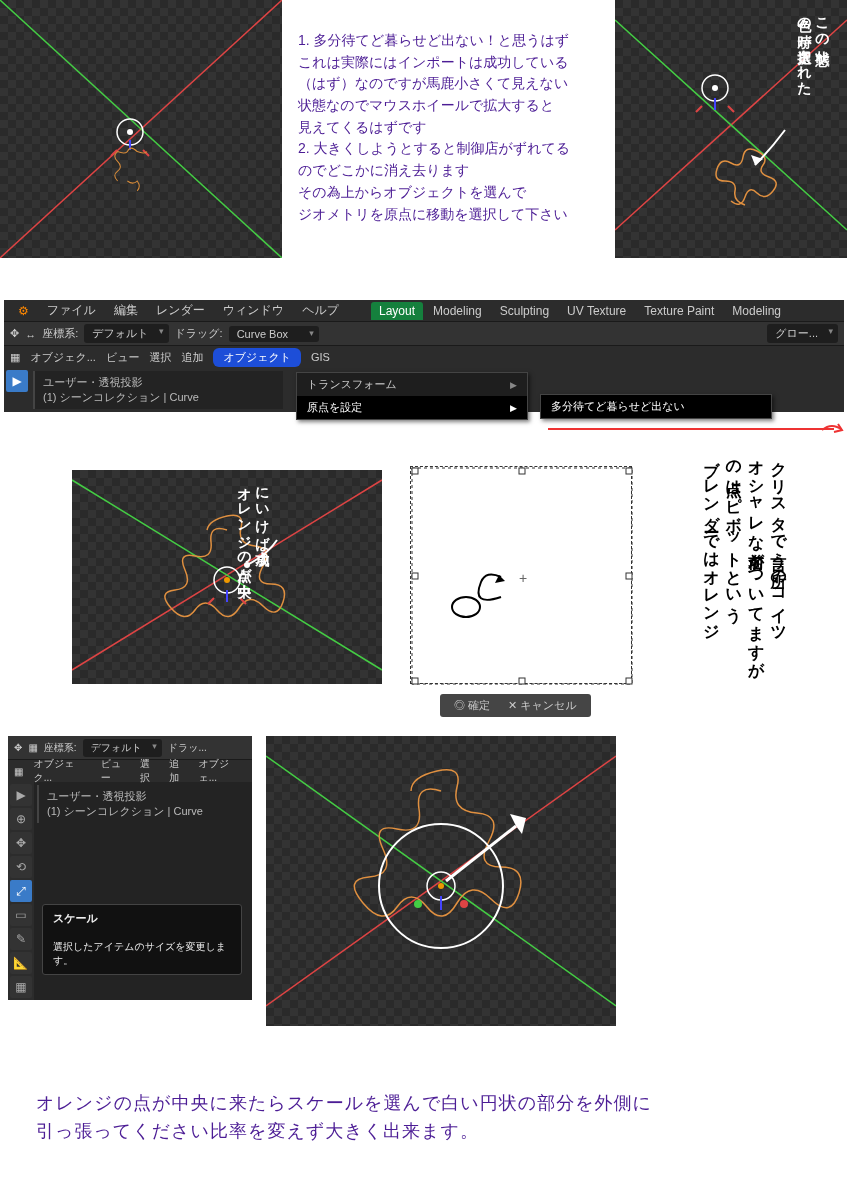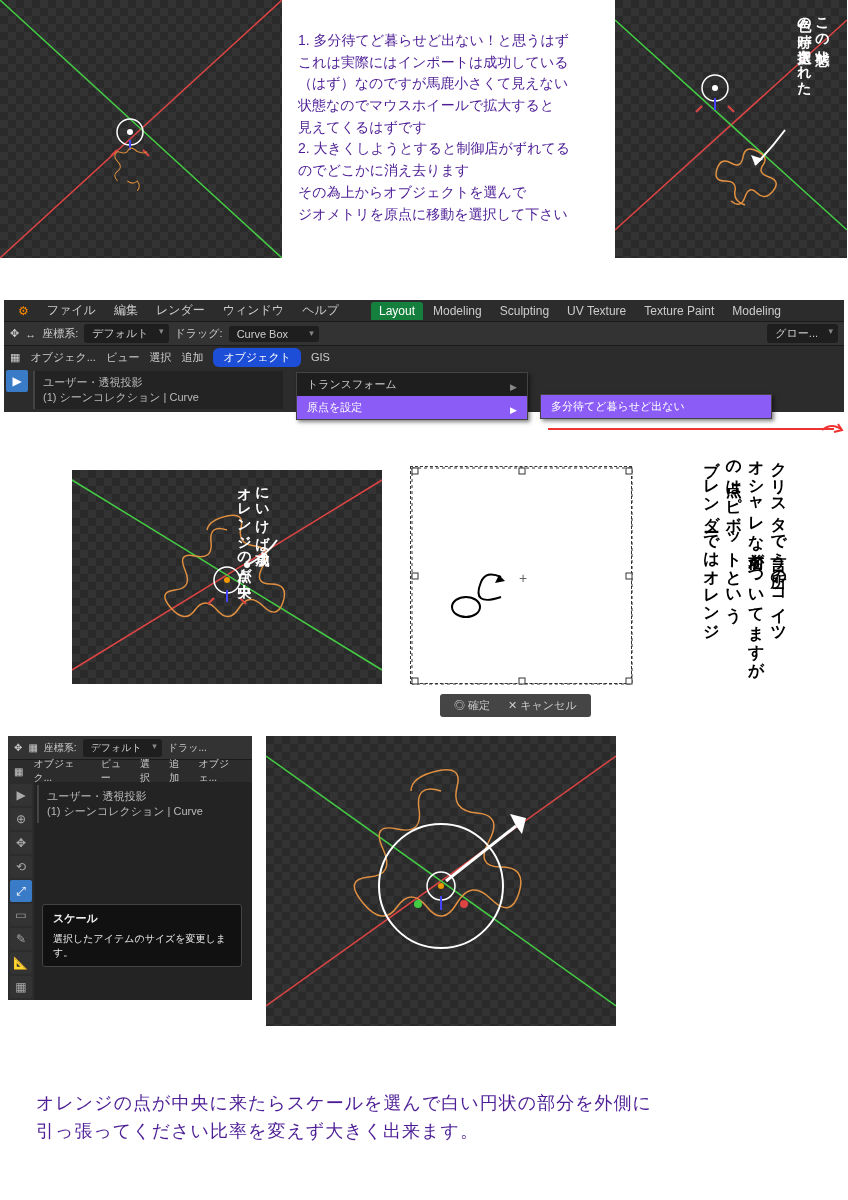--- a/index.html
+++ b/index.html
@@ -23,22 +23,22 @@
   .menubar{display:flex;align-items:center;height:22px;padding:0 6px;gap:2px;border-bottom:1px solid #1a1a1a}
   .menubar span{padding:2px 8px}
   .tab-active{background:#15803d;color:#fff;border-radius:3px 3px 0 0}
   .toolbar{display:flex;align-items:center;height:24px;padding:0 6px;gap:6px;background:#333;border-bottom:1px solid #1a1a1a;font-size:11px}
   .dd{background:#1e1e1e;padding:2px 20px 2px 8px;border-radius:3px;position:relative}
   .dd::after{content:"▾";position:absolute;right:5px;top:2px;font-size:9px;color:#888}
   .sub{display:flex;align-items:center;height:22px;padding:0 6px;gap:10px;font-size:11px;background:#2c2c2c}
   .sub .btn-active{background:#1d4ed8;color:#fff;padding:2px 10px;border-radius:6px}
   .info{padding:4px 8px;font-size:11px;color:#bbb;background:#232323;border-left:2px solid #444;margin:3px}
   .drop{position:absolute;background:#1e1e1e;color:#ccc;font-size:11px;border:1px solid #444;box-shadow:2px 2px 4px rgba(0,0,0,.5)}
-  .drop .itm{padding:4px 10px;display:flex;justify-content:space-between;align-items:flex-end;min-width:230px}
-  .drop .itm.hl{background:#8b5cf6;color:#fff}
+  .drop .itm{padding:4px 10px;display:flex;justify-content:space-between;align-items:center;min-width:230px}
+  .drop .itm.hl{background:#000000;color:#fff}
   .drop .itm .arr{font-size:9px;color:#888}
   .drop .itm.hl .arr{color:#fff}
   .tooltip{position:absolute;background:#111;color:#eee;font-size:11px;padding:6px 10px;border-radius:3px;border:1px solid #444}
   .toolcol{position:absolute;background:#2c2c2c;width:26px;display:flex;flex-direction:column;gap:2px;padding:2px}
   .toolcol .ti{width:22px;height:22px;background:#333;border-radius:2px;display:flex;align-items:center;justify-content:center;color:#aaa;font-size:12px}
   .toolcol .ti.sel{background:#3a7bc8;color:#fff}
   .dlg-btn{position:absolute;background:#454545;color:#ccc;font-size:11px;padding:4px 14px;border-radius:3px;display:flex;gap:18px}
   .redline{position:absolute;border-top:2px solid #e33}
 </style>
 </head>
@@ -224,21 +224,21 @@
     <div style="flex:1">
       <div class="info">
         <div>ユーザー・透視投影</div>
         <div>(1) シーンコレクション | Curve</div>
       </div>
     </div>
   </div>
 </div>
 <div class="tooltip" style="left:42px;top:904px;width:200px">
   <div style="font-weight:bold">スケール</div>
-  <div style="font-size:10px;margin-top:6px">選択したアイテムのサイズを変更します。</div>
+  <div style="font-size:10px;margin-top:14px">選択したアイテムのサイズを変更します。</div>
 </div>
 
 <div class="dark checker" style="left:266px;top:736px;width:350px;height:290px">
 <svg width="350" height="290">
   <line class="axis-r" x1="0" y1="270" x2="350" y2="20"></line>
   <line class="axis-g" x1="0" y1="20" x2="350" y2="270"></line>
   <path class="curve-sel" d="M175 55 q-26 -8 -22 18 q4 26 -22 20 q-26 -6 -14 20 q12 26 -14 28 q-26 2 -6 26 q20 24 34 4 q14 -20 30 0 q16 20 30 -4 q14 -24 34 -4 q20 20 28 -6 q8 -26 -18 -26 q-26 0 -12 -26 q14 -26 -12 -28 q-26 -2 -20 -26 q6 -22 -20 -16 q-26 6 -26 20"></path>
   <circle cx="175" cy="150" r="62" stroke="#fff" stroke-width="2" fill="none"></circle>
   <circle class="gizmo-c" cx="175" cy="150" r="14"></circle>
   <circle cx="175" cy="150" r="3" fill="#e90"></circle>

